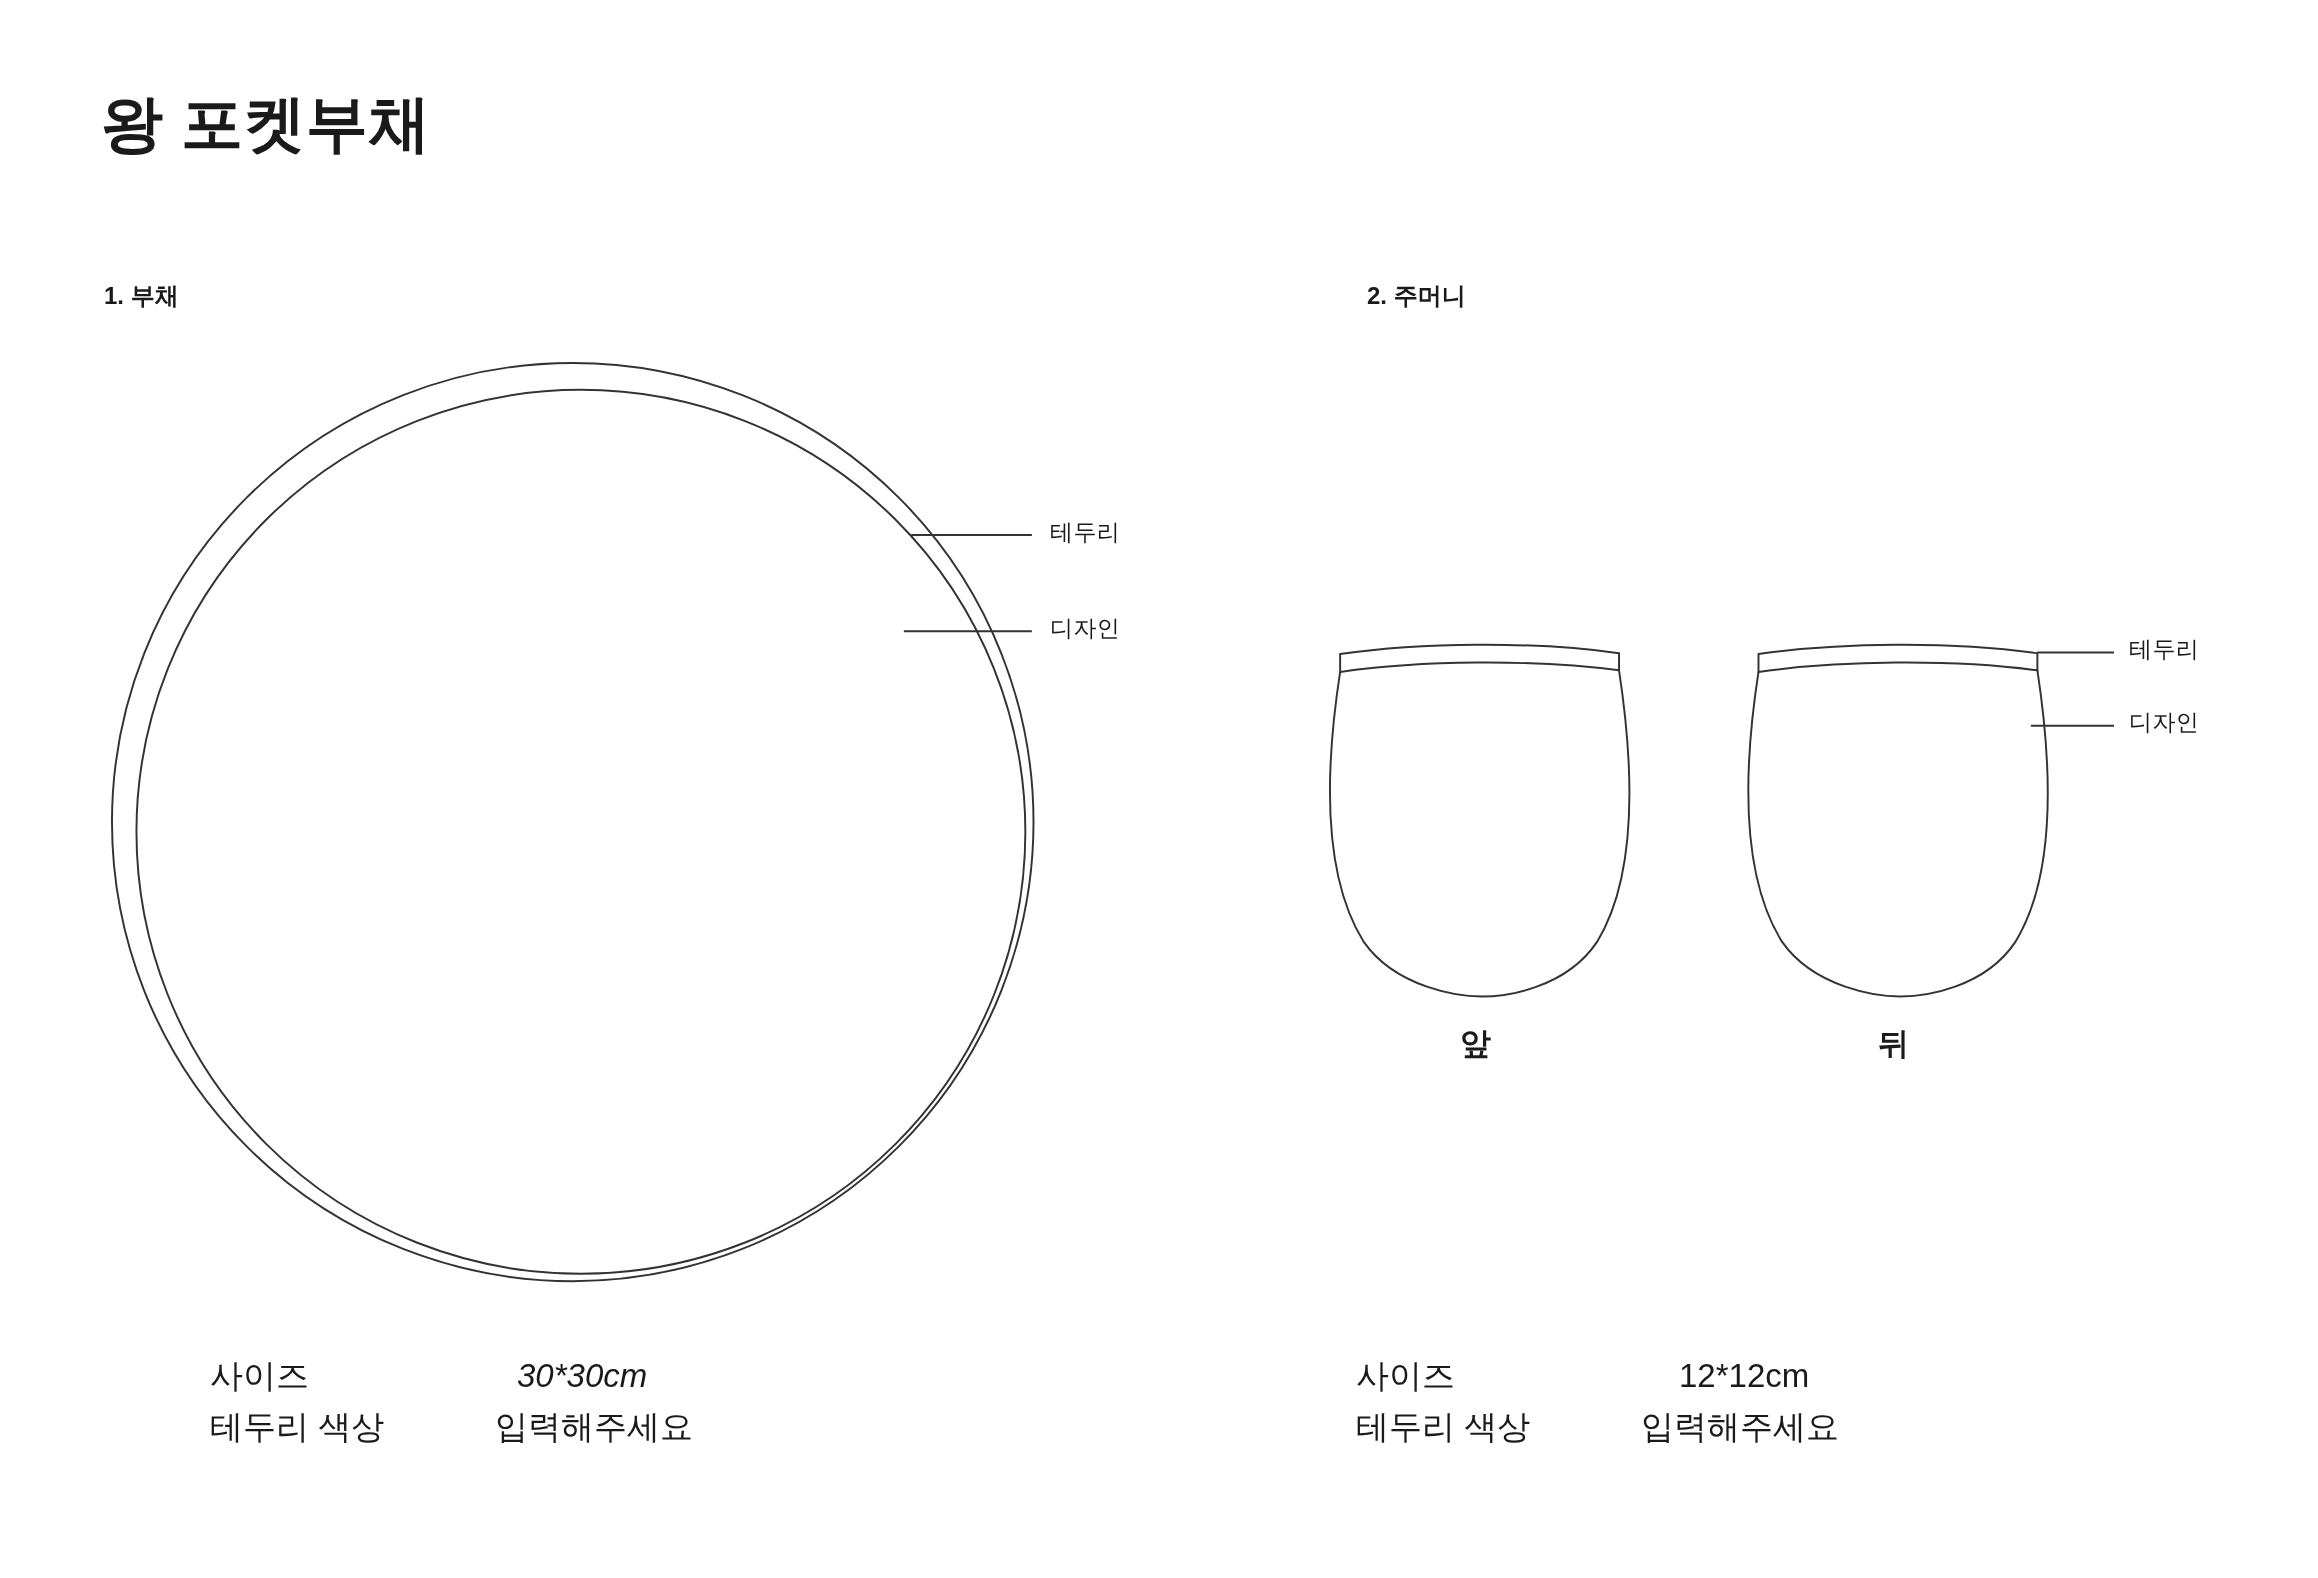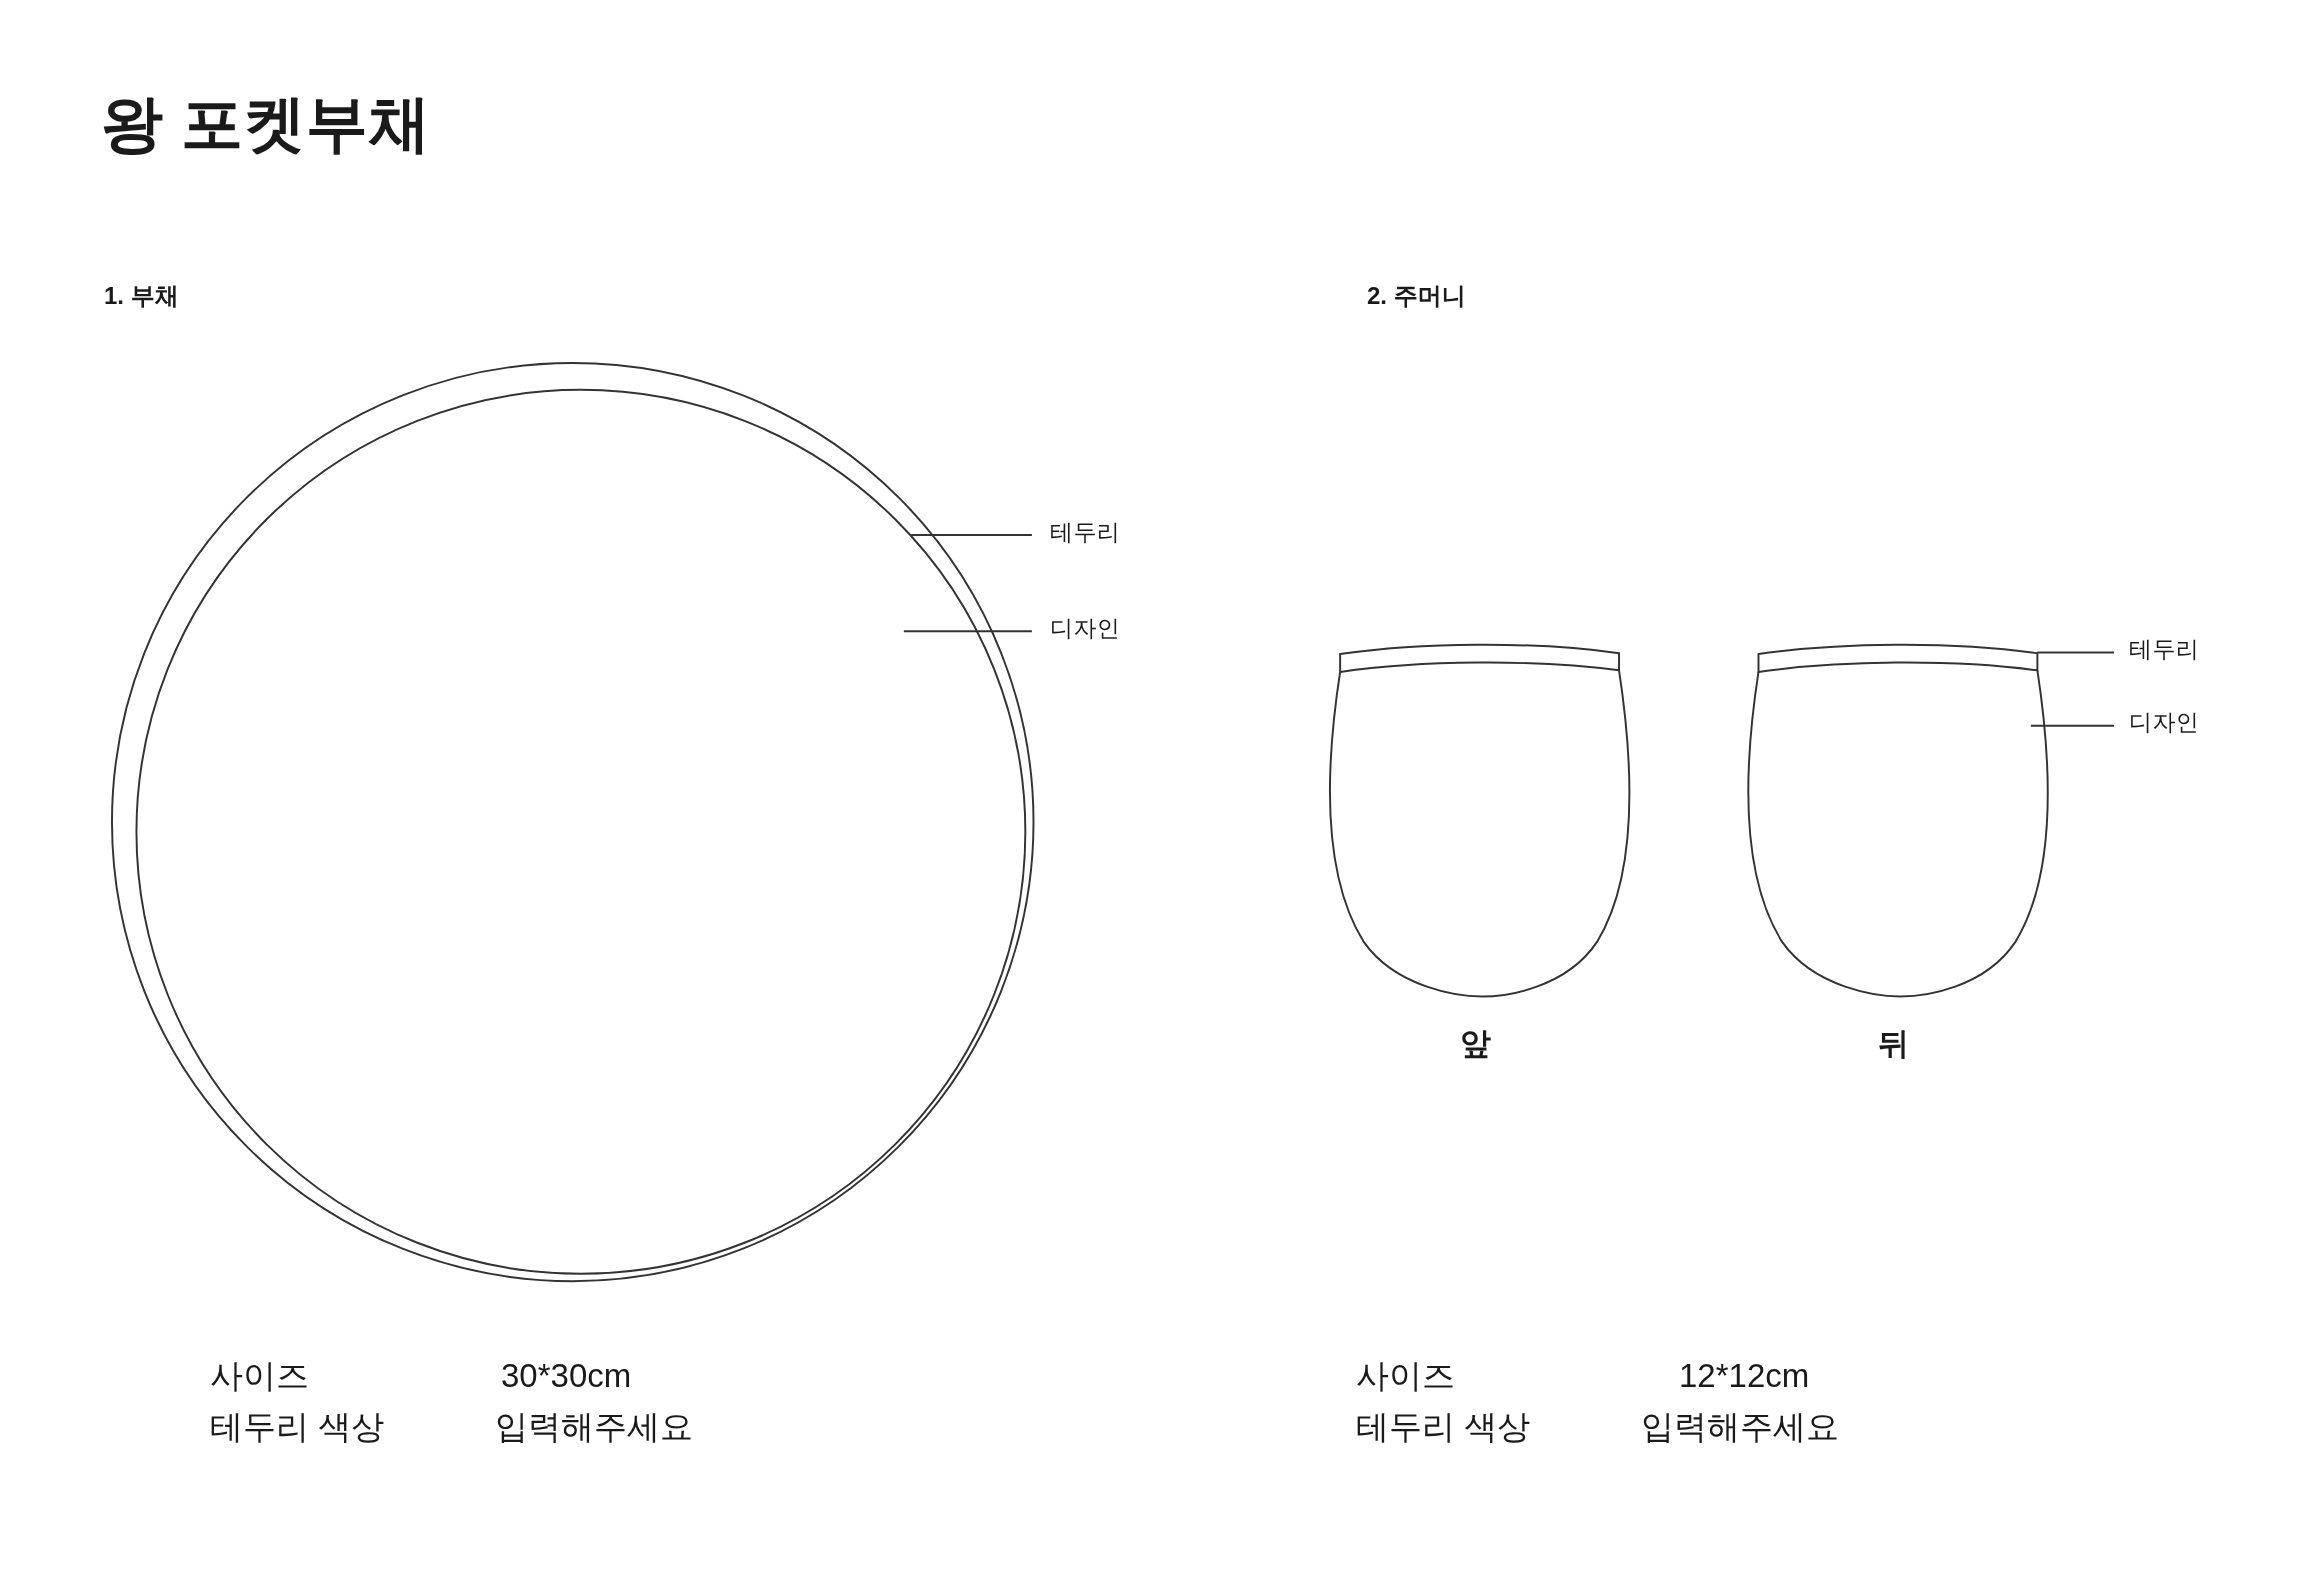--- a/index.html
+++ b/index.html
@@ -94,21 +94,21 @@
   .spec-label {
     display: inline-block;
     font-weight: 400;
   }
   .spec-value {
     display: inline-block;
     font-weight: 400;
   }
   
   #spec-fan .spec-label { width: 285px; }
-  #spec-fan .spec-row.size .spec-value { position: relative; left: 6px; }
+  #spec-fan .spec-row.size .spec-value { position: relative; left: 22px; font-style: italic; }
   
   #spec-pocket .spec-label { width: 285px; }
   #spec-pocket .spec-row.size .spec-value { position: relative; left: 38px; }
 </style>
 </head>
 <body>
 
 <div class="page">
 
   <div class="main-title">왕 포켓부채</div>

